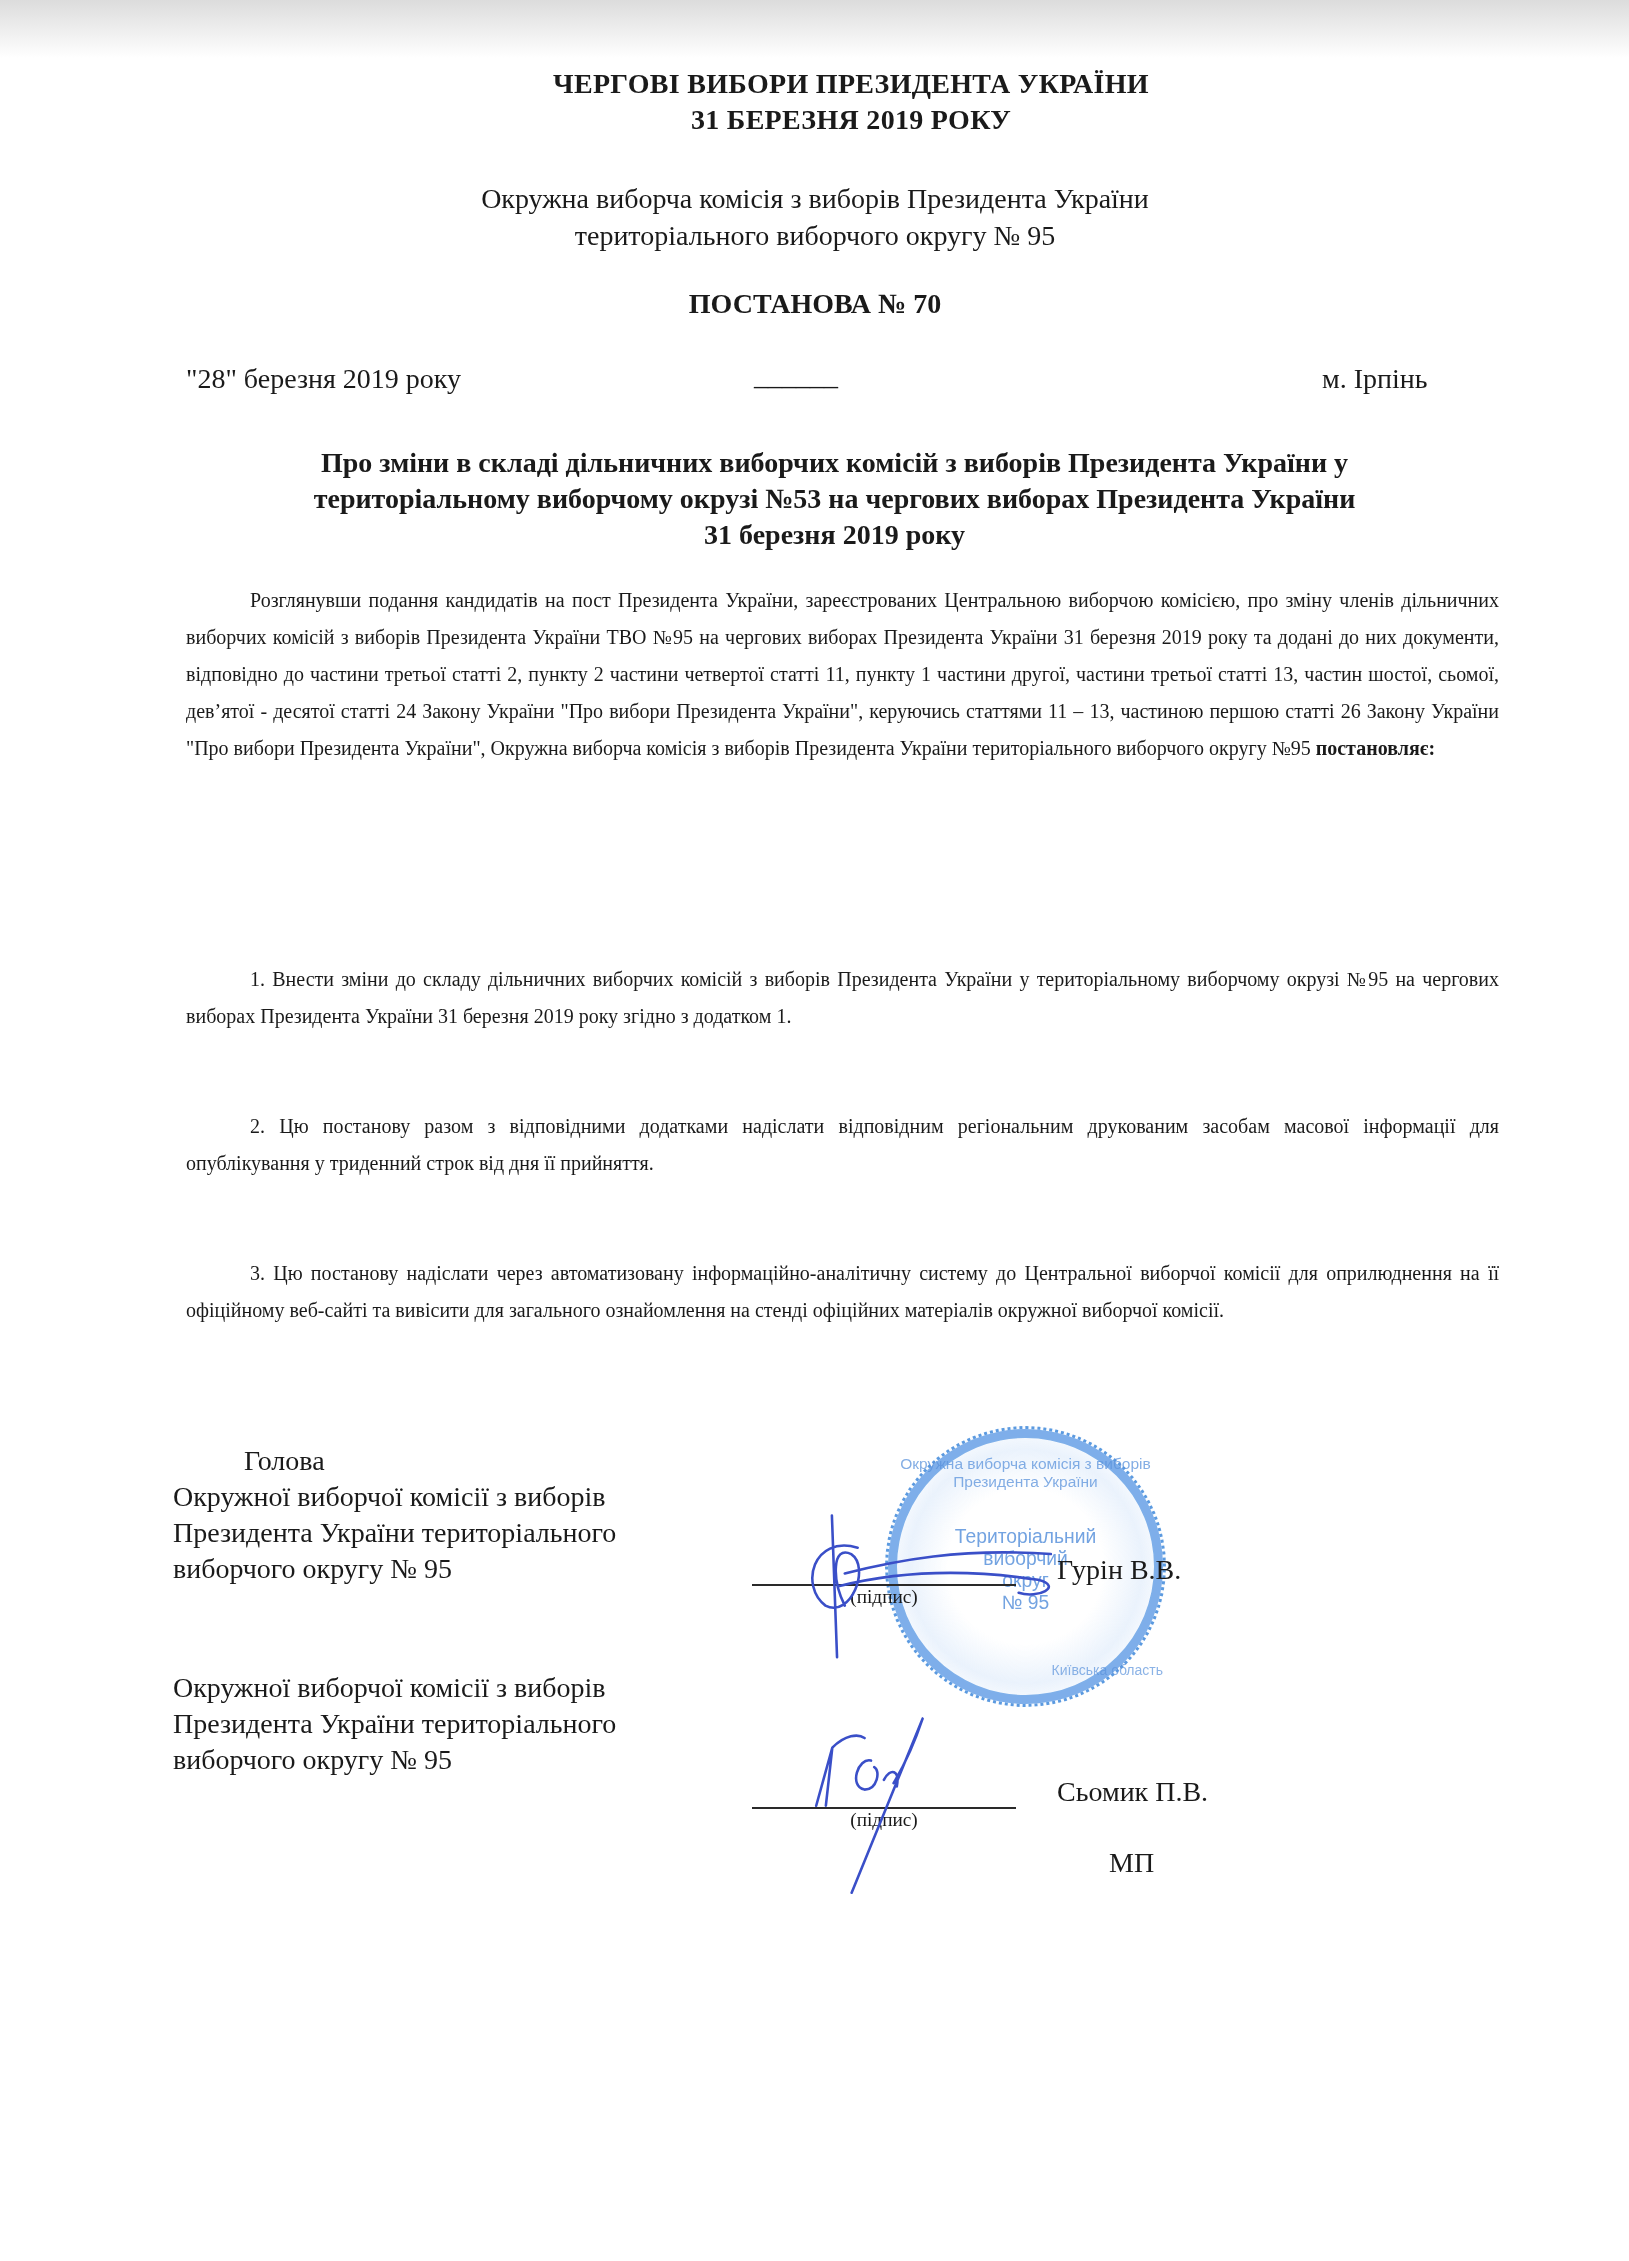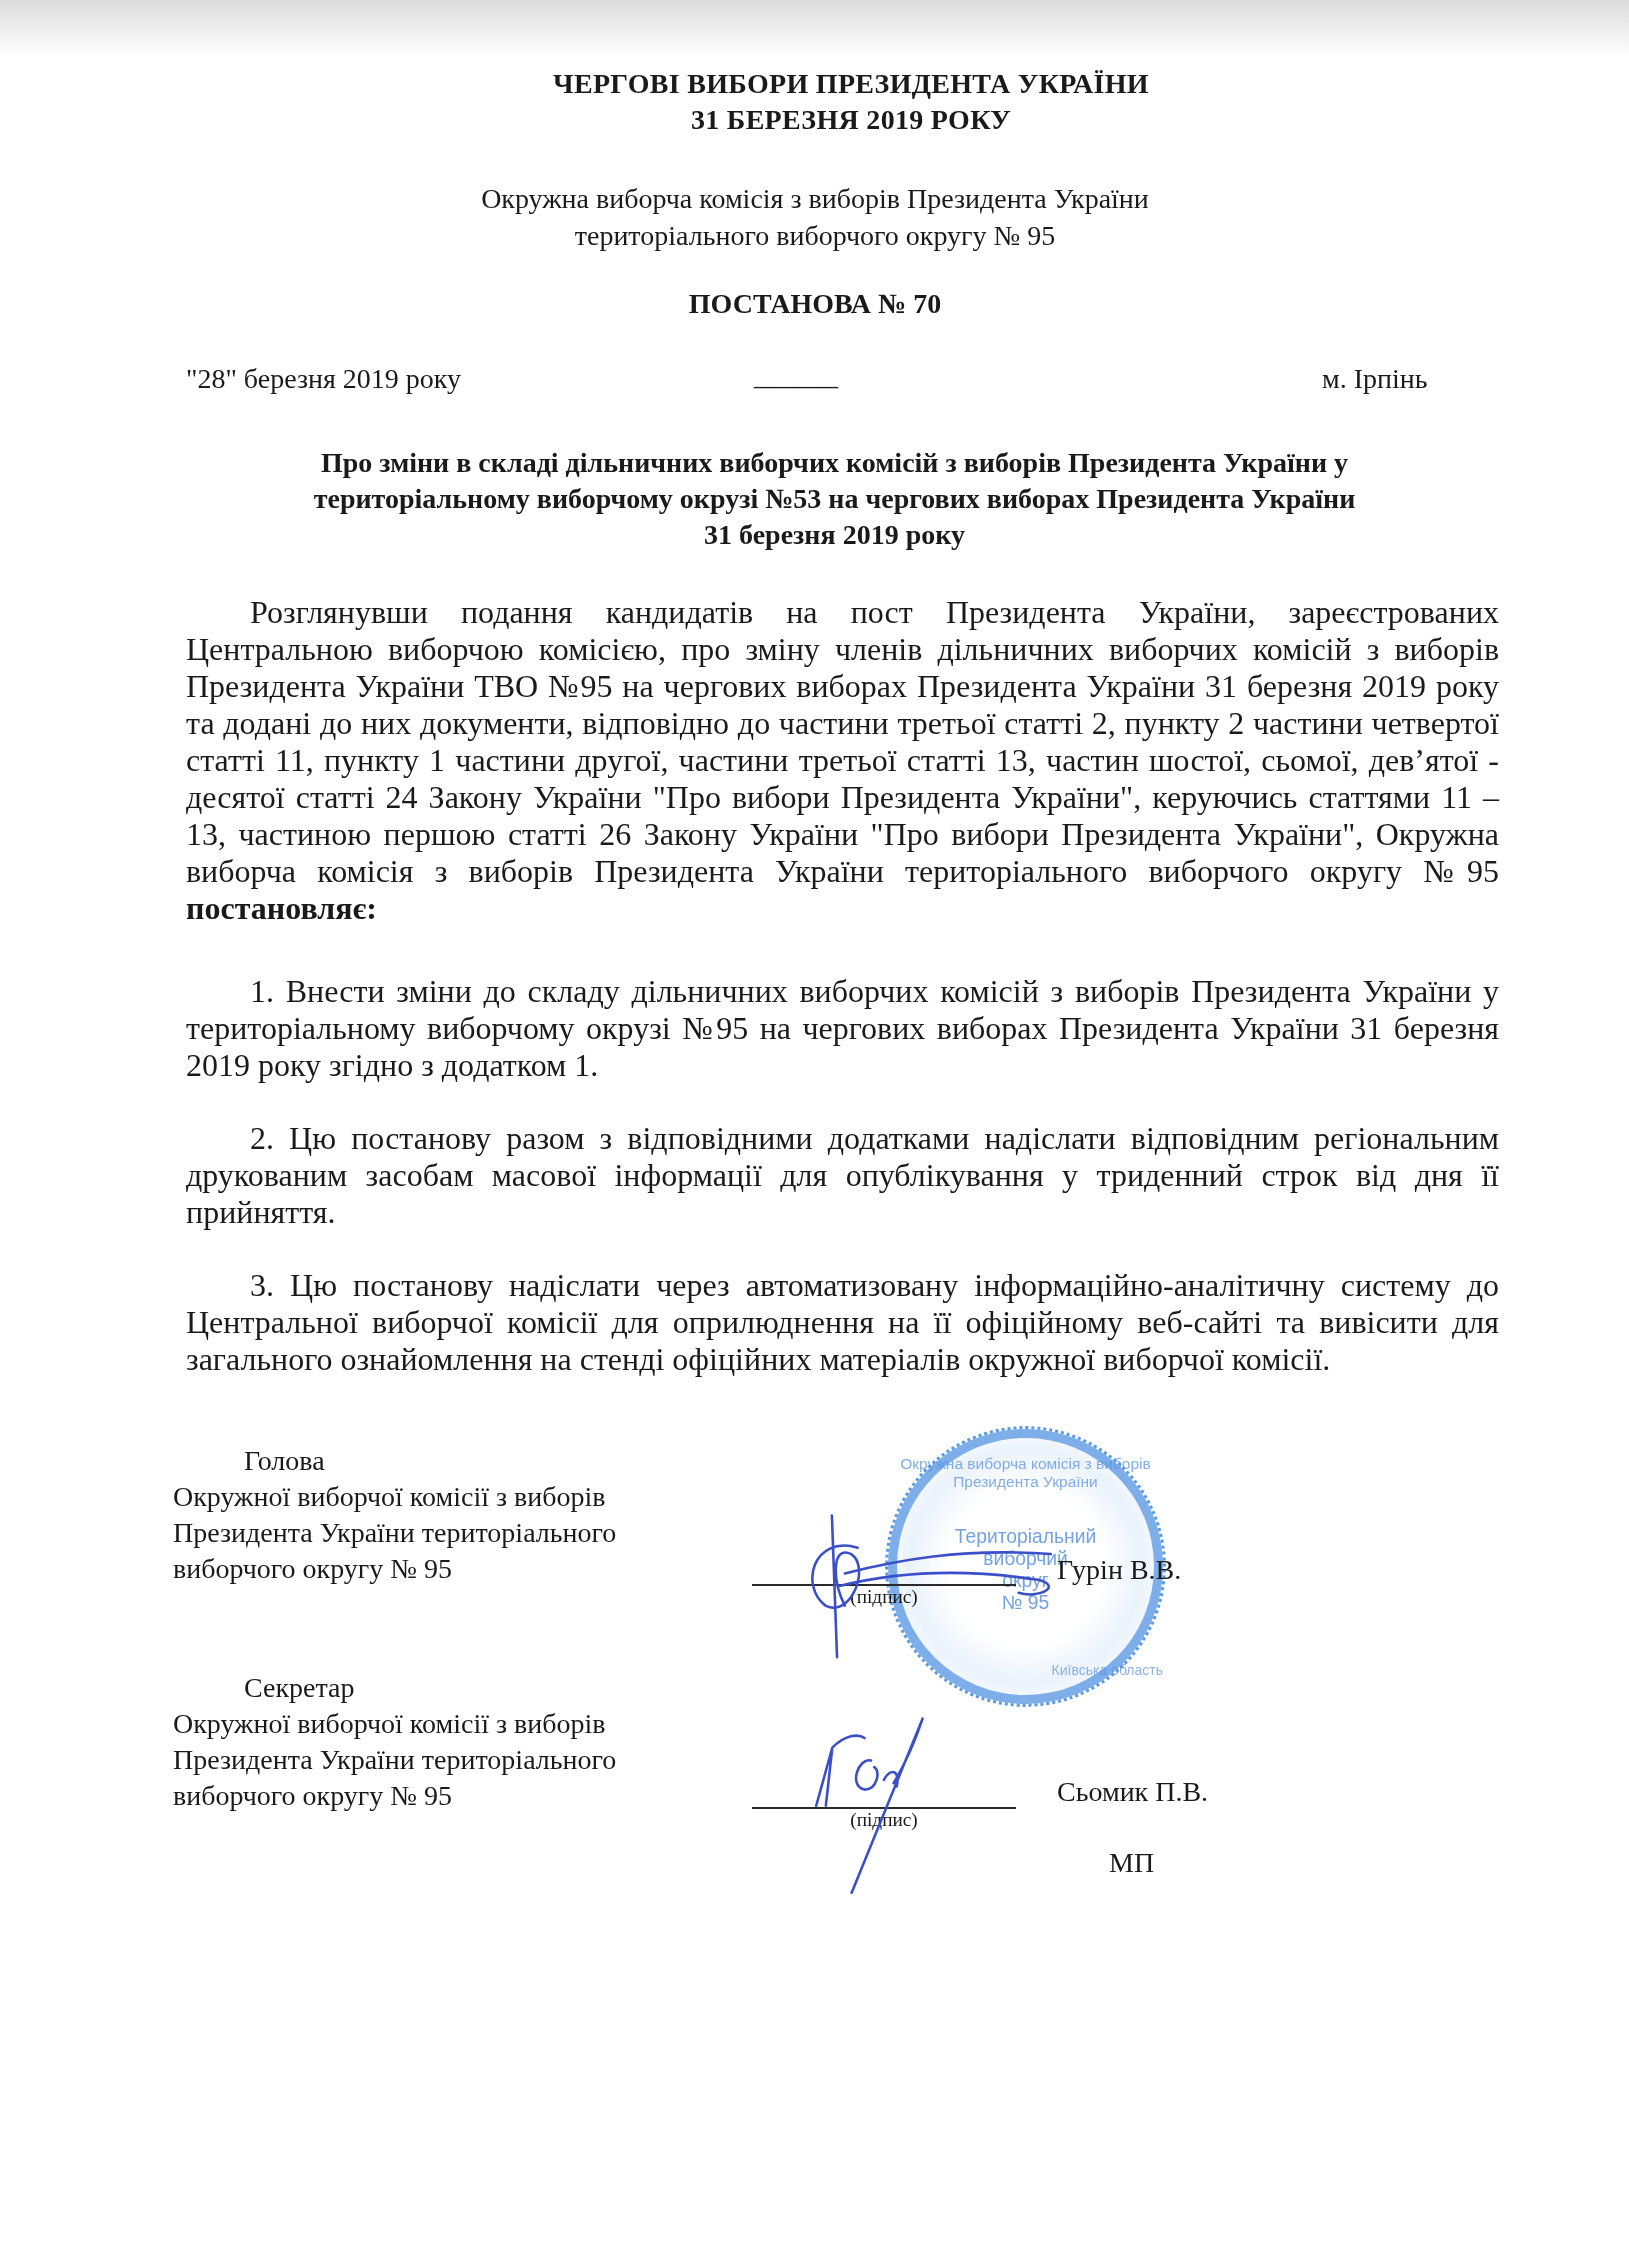--- a/index.html
+++ b/index.html
@@ -23,22 +23,22 @@
   }
   .sub { font-size: 28px; line-height: 36px; }
   .decree-title { font-weight: bold; font-size: 28px; }
   .row { font-size: 28px; line-height: 36px; }
   .subject {
     font-weight: bold; font-size: 28px; line-height: 37px;
     left: 193px; width: 1283px; text-align: center;
   }
   .para {
     left: 186px; width: 1313px;
-    font-size: 32px; line-height: 37px;
-    text-align: justify; text-indent: 64px; margin-top: 12px;
+    font-size: 20px; line-height: 37px;
+    text-align: justify; text-indent: 64px;
   }
   .para b { font-weight: bold; }
   .sig-block { font-size: 28px; line-height: 36px; left: 173px; width: 580px; }
   .sig-role { padding-left: 71px; }
   .sig-line {
     position: absolute; height: 1.9px; background: #2a2a2a; width: 264px;
   }
   .sig-caption { position: absolute; font-size: 19.3px; width: 264px; text-align: center; }
   .sig-name { position: absolute; font-size: 28px; }
   .stamp {
@@ -101,21 +101,20 @@
   <div>виборчого округу № 95</div>
 </div>
 <div class="sig-line" style="left:752px; top:1584px;"></div>
 <div class="sig-caption" style="left:752px; top:1586px;">(підпис)</div>
 <div class="sig-name" style="left:1057px; top:1554px;">Гурін В.В.</div>
 <svg class="signature" style="left:793px; top:1509px;" width="271" height="161" viewBox="0 0 420 250">
   <path d="M60 10 L68 230 M100 60 C30 40 10 120 50 150 C90 170 120 90 90 70 C60 55 60 110 80 150 M80 100 C160 80 260 60 400 70 M70 120 C150 100 250 90 380 110 C420 120 380 140 350 130" fill="none" stroke="#3a4fc8" stroke-width="4" stroke-linecap="round"></path>
 </svg>
 
 <div class="abs sig-block" style="top:1670px;">
-  <div class="sig-role">Секретар</div>
   <div>Окружної виборчої комісії з виборів</div>
   <div>Президента України територіального</div>
   <div>виборчого округу № 95</div>
 </div>
 <div class="sig-line" style="left:752px; top:1807px;"></div>
 <div class="sig-caption" style="left:752px; top:1809px;">(підпис)</div>
 <div class="sig-name" style="left:1057px; top:1776px;">Сьомик П.В.</div>
 <svg class="signature" style="left:787px; top:1709px;" width="168" height="187" viewBox="0 0 260 290">
   <path d="M45 150 L70 60 C90 40 110 38 120 45 M70 60 L60 150 M130 80 C110 75 95 120 120 125 C140 125 145 95 135 90 M150 110 C160 90 175 95 170 120 M165 115 C180 90 195 60 210 15 M210 15 L100 285" fill="none" stroke="#3a4fc8" stroke-width="4" stroke-linecap="round"></path>
 </svg>

